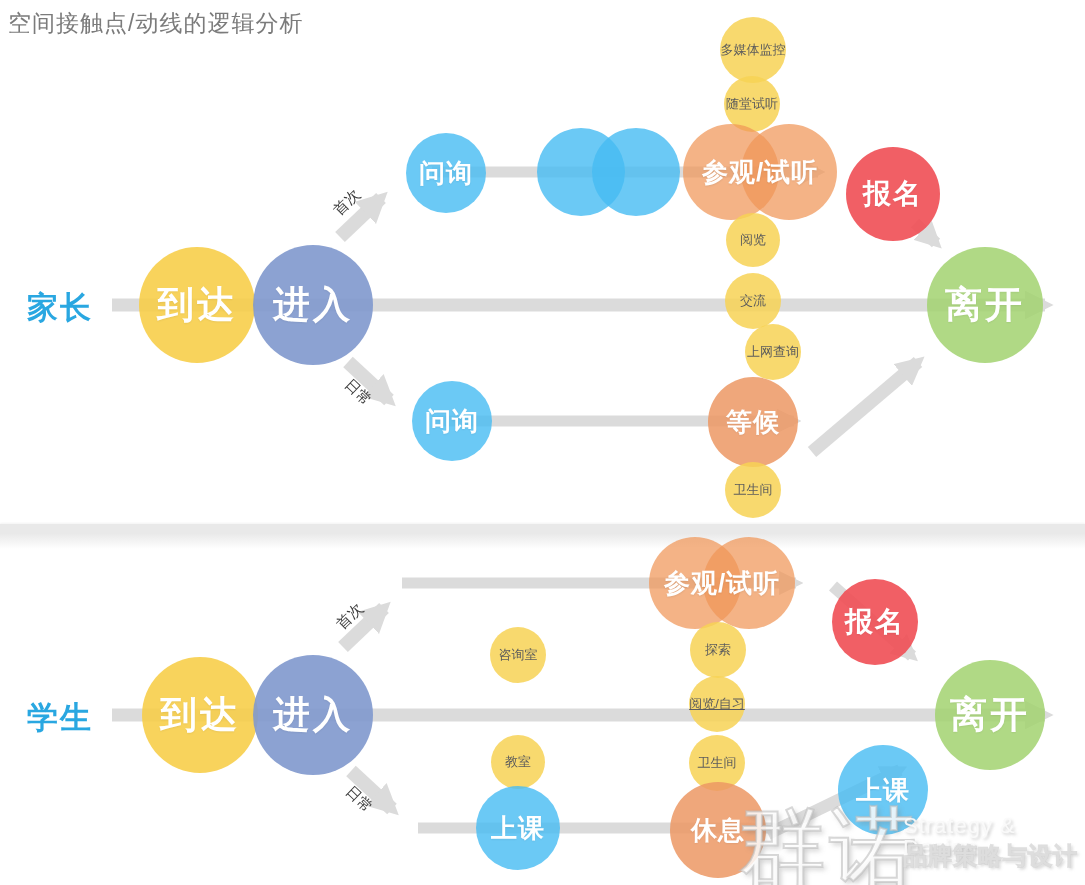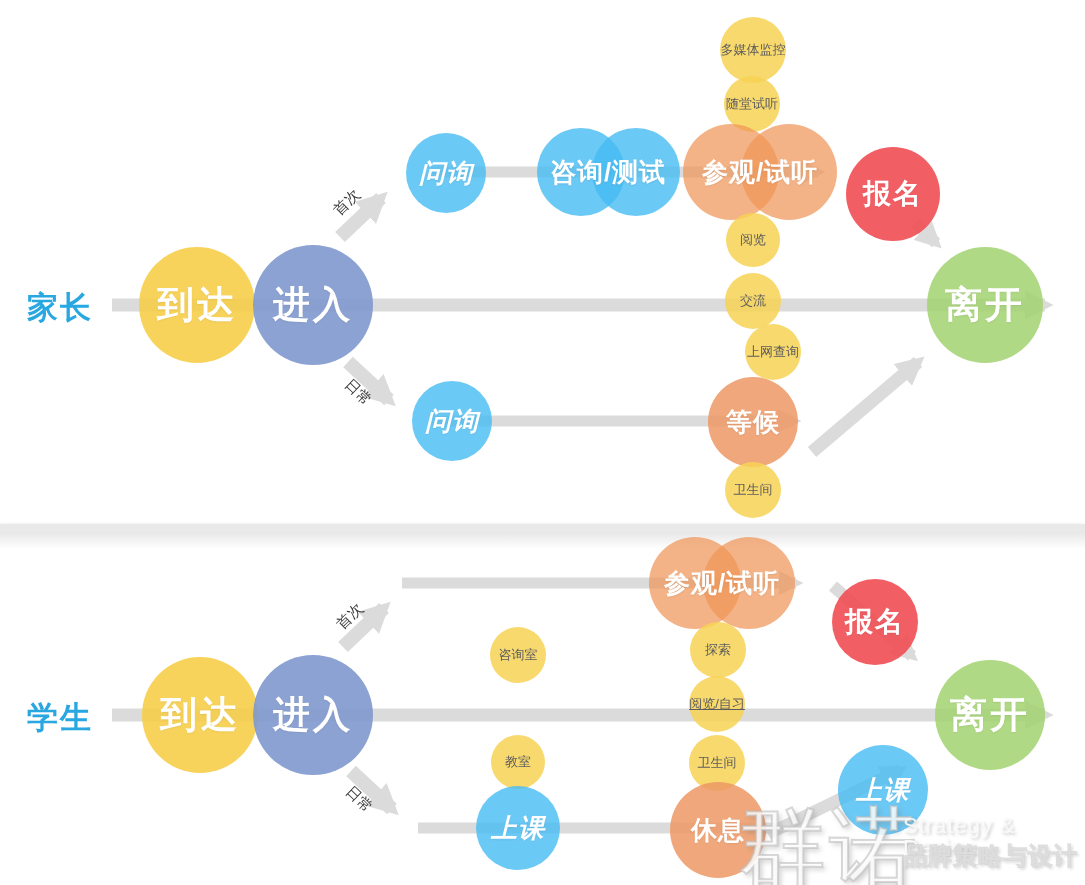--- a/index.html
+++ b/index.html
@@ -9,21 +9,21 @@
   .title{position:absolute;left:8px;top:8px;font-size:23px;color:#7b7b7b;letter-spacing:1px;z-index:3;}
   .c{position:absolute;border-radius:50%;display:flex;align-items:center;justify-content:center;
      z-index:2;font-weight:bold;color:#fff;text-shadow:0 1px 2px rgba(0,0,0,.06);}
   .lg{font-size:37px;letter-spacing:3px;font-family:Liberation Mono, monospace;}
   .md{font-size:26px;letter-spacing:1px;white-space:nowrap;}
   .md2{font-size:28px;letter-spacing:2px;}
   .sm{font-size:13px;color:#5c5c5c;font-weight:400;white-space:nowrap;letter-spacing:0;text-shadow:none;}
   .yellow{background:rgba(247,205,70,.88);}
   .slate{background:rgba(128,152,205,.9);}
   .green{background:rgba(162,210,112,.85);}
-  .blue{background:rgba(70,188,242,.8);font-style:italic;}
+  .blue{background:rgba(70,188,242,.8);}
   .orange{background:rgba(240,150,88,.72);}
   .salmon{background:rgba(236,152,100,.85);}
   .red{background:rgba(240,78,84,.9);}
   .smy{background:rgba(247,210,85,.85);}
   .pair-label{position:absolute;z-index:3;color:#fff;font-weight:bold;font-size:26px;white-space:nowrap;
               transform:translate(-50%,-50%);letter-spacing:1px;text-shadow:0 1px 2px rgba(0,0,0,.08);}
   .lane-label{position:absolute;z-index:3;color:#29A7E1;font-weight:bold;font-size:31px;letter-spacing:2px;}
   .flow-label{position:absolute;z-index:3;color:#3d3d3d;font-size:15px;font-weight:500;white-space:nowrap;}
   .divider{position:absolute;left:0;width:1085px;z-index:1;}
   .divider-bar{top:524px;height:9px;background:#e9e9e9;box-shadow:0 -1px 2px rgba(0,0,0,.05);}
@@ -61,32 +61,32 @@
       <path d="M112,715 H1045" stroke-width="13" marker-end="url(#ah)"></path>
       <path d="M343,647 L384,608" stroke-width="14" marker-end="url(#ah)"></path>
       <path d="M402,583 H796" stroke-width="11" marker-end="url(#ah)"></path>
       <path d="M833,586 L912,656" stroke-width="12" marker-end="url(#ah)"></path>
       <path d="M351,771 L392,809" stroke-width="14" marker-end="url(#ah)"></path>
       <path d="M418,828 H775" stroke-width="11"></path>
       <path d="M768,834 L900,770" stroke-width="12" marker-end="url(#ah)"></path>
     </g>
   </svg>
 
+  <div class="title">空间接触点/动线的逻辑分析</div>
 
   <div class="lane-label" style="left:27px;top:287px;">家长</div>
 
   <div class="c sm smy" style="left:720px;top:17px;width:66px;height:66px;">多媒体监控</div>
   <div class="c sm smy" style="left:724px;top:76px;width:56px;height:56px;">随堂试听</div>
 
   <div class="flow-label" style="left:332px;top:193px;transform:rotate(-44deg);">首次</div>
   <div class="c md blue" style="left:406px;top:133px;width:80px;height:80px;">问询</div>
 
   <div class="c blue" style="left:537px;top:128px;width:88px;height:88px;"></div>
   <div class="c blue" style="left:592px;top:128px;width:88px;height:88px;"></div>
-  <div class="pair-label" style="left:608px;top:172px;">咨询/测试</div>
 
   <div class="c orange" style="left:683px;top:124px;width:96px;height:96px;"></div>
   <div class="c orange" style="left:741px;top:124px;width:96px;height:96px;"></div>
   <div class="pair-label" style="left:760px;top:172px;">参观/试听</div>
 
   <div class="c md2 red" style="left:846px;top:147px;width:94px;height:94px;">报名</div>
 
   <div class="c lg yellow" style="left:139px;top:247px;width:116px;height:116px;">到达</div>
   <div class="c lg slate" style="left:253px;top:245px;width:120px;height:120px;">进入</div>
   <div class="c lg green" style="left:927px;top:247px;width:116px;height:116px;">离开</div>

